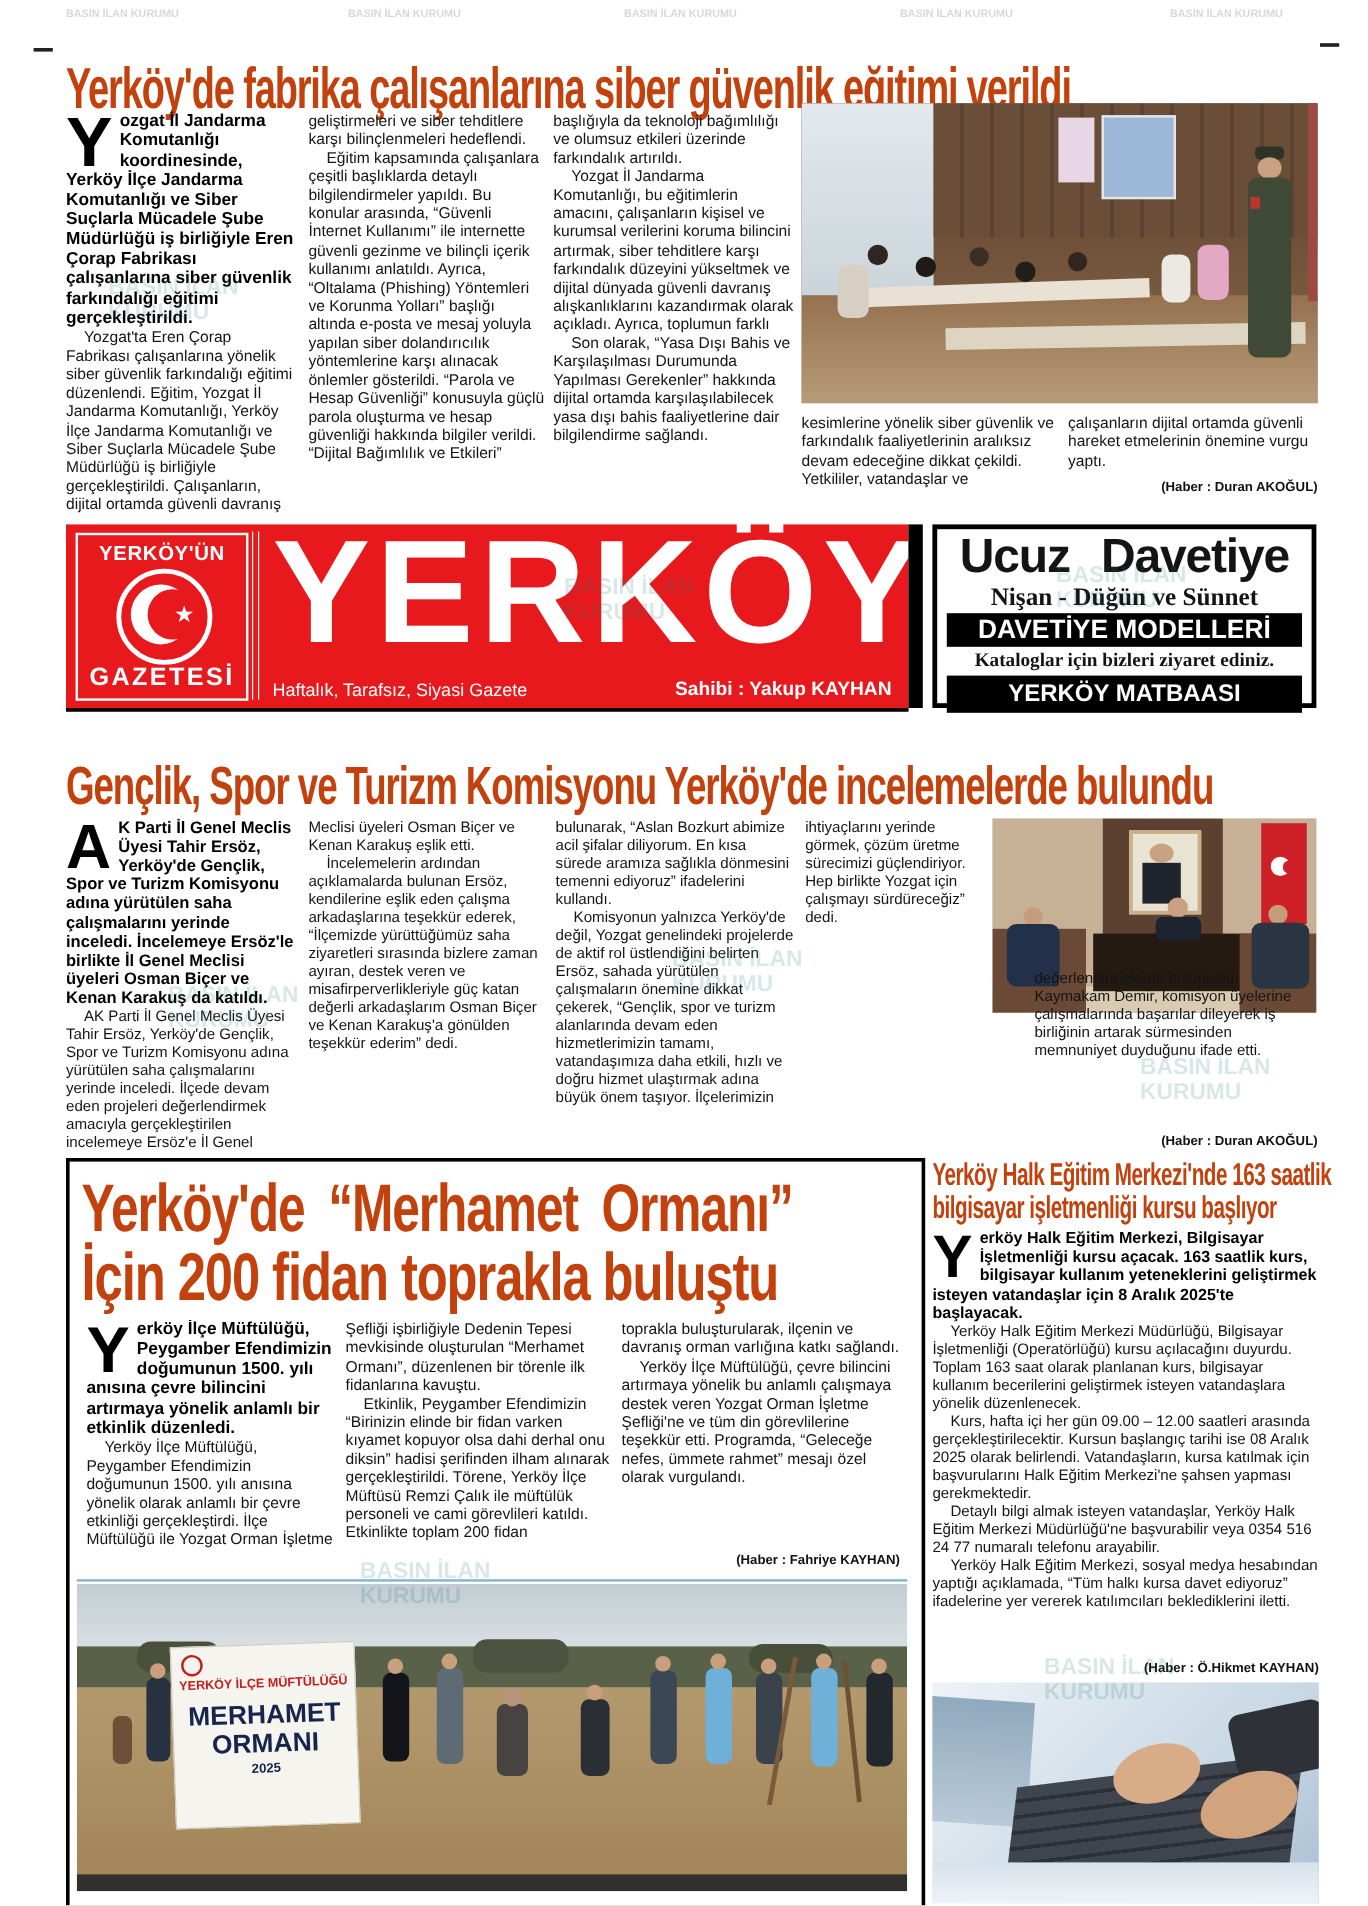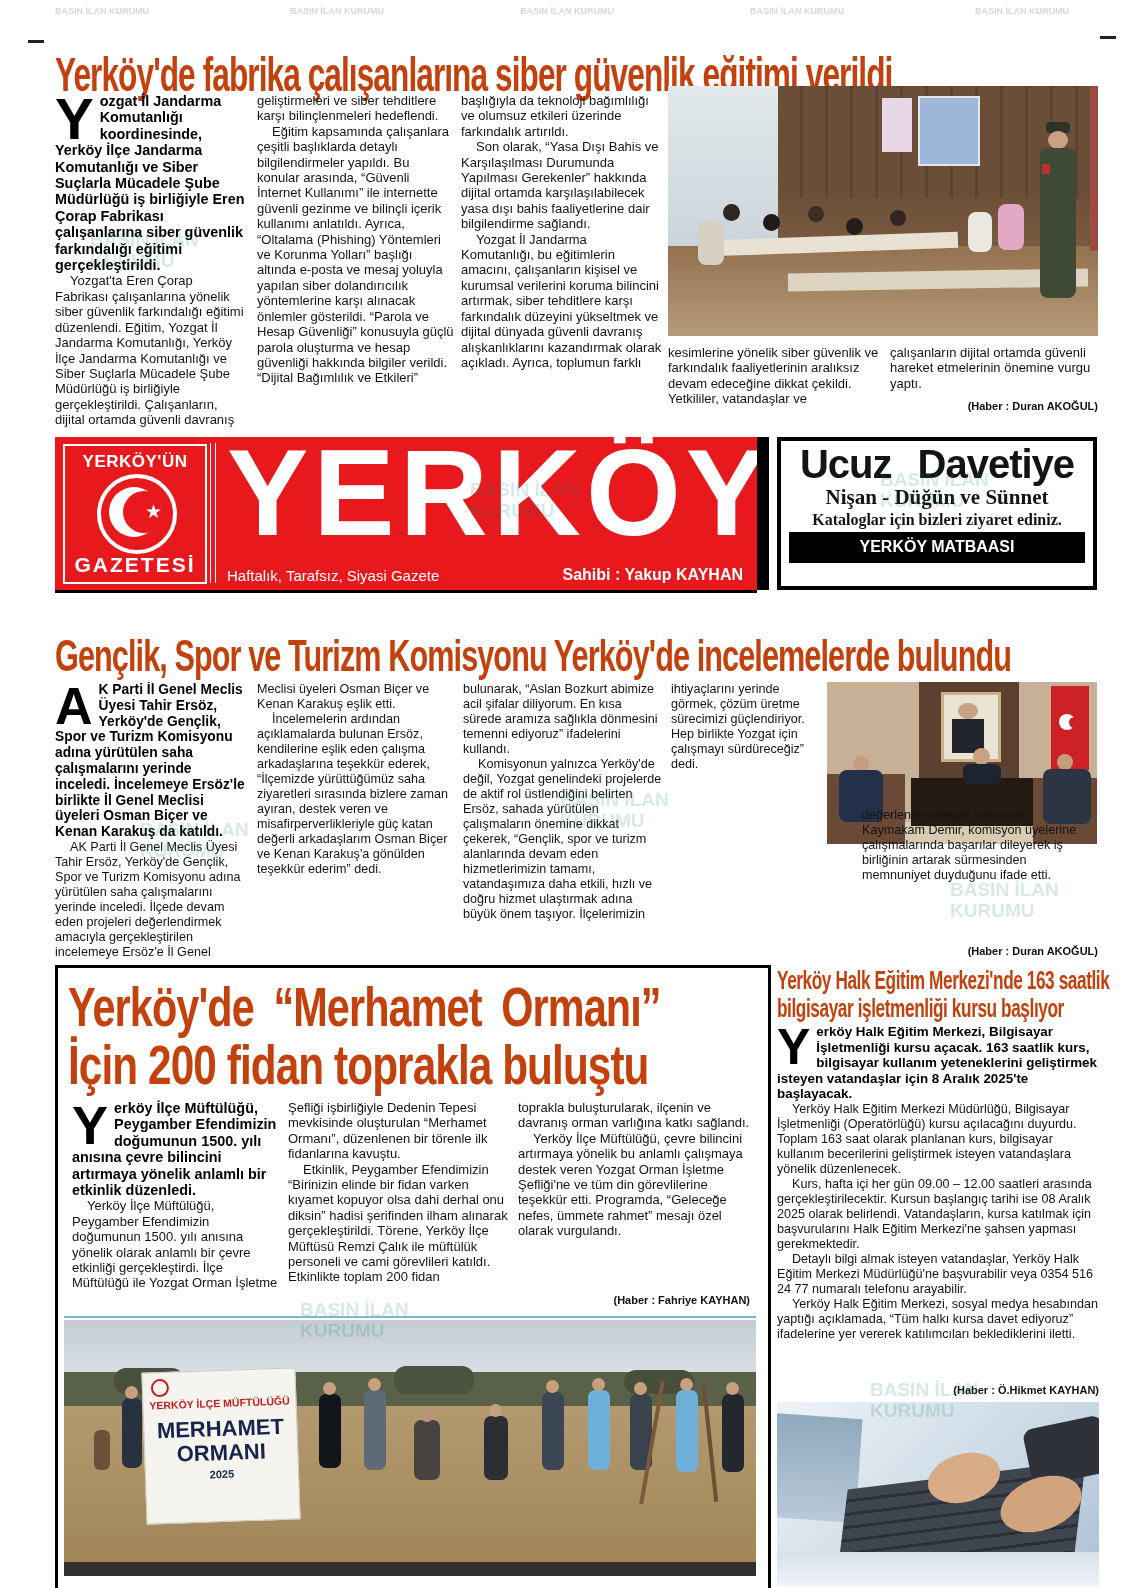--- a/index.html
+++ b/index.html
@@ -87,22 +87,22 @@
   <div class="abs body" style="left:55px;top:93px;width:194px;height:338px;overflow:hidden;">
     <div class="lead para"><span class="dcap">Y</span><span>ozgat İl Jandarma Komutanlığı koordinesinde, Yerköy İlçe Jandarma Komutanlığı ve Siber Suçlarla Mücadele Şube Müdürlüğü iş birliğiyle Eren Çorap Fabrikası çalışanlarına siber güvenlik farkındalığı eğitimi gerçekleştirildi.</span></div>
     <div class="para ind">Yozgat'ta Eren Çorap Fabrikası çalışanlarına yönelik siber güvenlik farkındalığı eğitimi düzenlendi. Eğitim, Yozgat İl Jandarma Komutanlığı, Yerköy İlçe Jandarma Komutanlığı ve Siber Suçlarla Mücadele Şube Müdürlüğü iş birliğiyle gerçekleştirildi. Çalışanların, dijital ortamda güvenli davranış</div>
   </div>
   <div class="abs body" style="left:257px;top:93px;width:197px;height:338px;overflow:hidden;">
     <div class="para">geliştirmeleri ve siber tehditlere karşı bilinçlenmeleri hedeflendi.</div>
     <div class="para ind">Eğitim kapsamında çalışanlara çeşitli başlıklarda detaylı bilgilendirmeler yapıldı. Bu konular arasında, “Güvenli İnternet Kullanımı” ile internette güvenli gezinme ve bilinçli içerik kullanımı anlatıldı. Ayrıca, “Oltalama (Phishing) Yöntemleri ve Korunma Yolları” başlığı altında e-posta ve mesaj yoluyla yapılan siber dolandırıcılık yöntemlerine karşı alınacak önlemler gösterildi. “Parola ve Hesap Güvenliği” konusuyla güçlü parola oluşturma ve hesap güvenliği hakkında bilgiler verildi. “Dijital Bağımlılık ve Etkileri”</div>
   </div>
   <div class="abs body" style="left:461px;top:93px;width:202px;height:338px;overflow:hidden;">
     <div class="para">başlığıyla da teknoloji bağımlılığı ve olumsuz etkileri üzerinde farkındalık artırıldı.</div>
+    <div class="para ind">Yozgat İl Jandarma Komutanlığı, bu eğitimlerin amacını, çalışanların kişisel ve kurumsal verilerini koruma bilincini artırmak, siber tehditlere karşı farkındalık düzeyini yükseltmek ve dijital dünyada güvenli davranış alışkanlıklarını kazandırmak olarak açıkladı. Ayrıca, toplumun farklı</div>
     <div class="para ind">Son olarak, “Yasa Dışı Bahis ve Karşılaşılması Durumunda Yapılması Gerekenler” hakkında dijital ortamda karşılaşılabilecek yasa dışı bahis faaliyetlerine dair bilgilendirme sağlandı.</div>
-    <div class="para ind">Yozgat İl Jandarma Komutanlığı, bu eğitimlerin amacını, çalışanların kişisel ve kurumsal verilerini koruma bilincini artırmak, siber tehditlere karşı farkındalık düzeyini yükseltmek ve dijital dünyada güvenli davranış alışkanlıklarını kazandırmak olarak açıkladı. Ayrıca, toplumun farklı</div>
   </div>
 
   <div class="abs ph" style="left:668px;top:86px;width:430px;height:250px;background:linear-gradient(#7d5f46,#6e5138 45%,#8a6a50);">
     <div style="left:0;top:0;width:110px;height:165px;background:linear-gradient(#e3e9ec,#c9d4da);"></div>
     <div style="left:110px;top:0;width:320px;height:112px;background:repeating-linear-gradient(90deg,#6b4e38 0 22px,#5c4230 22px 25px);"></div>
     <div style="left:250px;top:10px;width:58px;height:66px;background:#9db7d8;border:2px solid #e5e5e5;"></div>
     <div style="left:214px;top:12px;width:30px;height:54px;background:#e7d6e4;"></div>
     <div style="left:0;top:160px;width:430px;height:90px;background:linear-gradient(#94714f,#b79b77);"></div>
     <div style="left:40px;top:150px;width:250px;height:16px;background:#e9e1d3;transform:rotate(-2deg);"></div>
     <div style="left:120px;top:185px;width:300px;height:18px;background:#ded4c2;transform:rotate(-1deg);"></div>
@@ -142,22 +142,23 @@
     <div class="abs" style="left:155px;top:6px;height:140px;width:4px;border-left:1px solid #fff;border-right:1px solid #fff;"></div>
     <div class="abs" style="left:172px;top:-8px;color:#fff;font-weight:bold;font-size:122px;line-height:128px;letter-spacing:5px;">YERKÖY</div>
     <div class="abs" style="left:172px;bottom:6px;color:#fff;font-size:15px;">Haftalık, Tarafsız, Siyasi Gazete</div>
     <div class="abs" style="right:14px;bottom:6px;color:#fff;font-weight:bold;font-size:16px;">Sahibi : Yakup KAYHAN</div>
   </div>
   <div class="abs" style="left:757px;top:437px;width:12px;height:153px;background:#000;"></div>
 
   <div class="abs adbox" style="left:777px;top:437px;width:312px;height:145px;">
     <div style="font-weight:bold;font-size:40px;line-height:42px;margin-top:2px;word-spacing:16px;letter-spacing:-1px;">Ucuz Davetiye</div>
     <div class="serifb" style="font-size:21px;line-height:24px;">Nişan - Düğün ve Sünnet</div>
+    <div class="adbar" style="font-size:22px;line-height:23px;">DAVETİYE MODELLERİ</div>
     <div class="serifb" style="font-size:16px;line-height:20px;margin:1px 0;">Kataloglar için bizleri ziyaret ediniz.</div>
-    <div class="adbar" style="font-size:16px;line-height:26px;">YERKÖY MATBAASI</div>
+    <div class="adbar" style="font-size:20px;line-height:26px;">YERKÖY MATBAASI</div>
   </div>
 
 
   <div class="abs hl" style="left:55px;top:633px;width:1040px;height:44px;">
     <span class="hlspan" style="font-size:34px;letter-spacing:-1px;transform:scale(0.90,1.32);">Gençlik, Spor ve Turizm Komisyonu Yerköy'de incelemelerde bulundu</span>
   </div>
 
   <div class="abs body-sm" style="left:55px;top:682px;width:194px;height:278px;overflow:hidden;">
     <div class="lead para" style="font-size:13.8px;line-height:15.8px;"><span class="dcap" style="font-size:52px;line-height:42px;">A</span><span>K Parti İl Genel Meclis Üyesi Tahir Ersöz, Yerköy'de Gençlik, Spor ve Turizm Komisyonu adına yürütülen saha çalışmalarını yerinde inceledi. İncelemeye Ersöz'le birlikte İl Genel Meclisi üyeleri Osman Biçer ve Kenan Karakuş da katıldı.</span></div>
     <div class="para ind">AK Parti İl Genel Meclis Üyesi Tahir Ersöz, Yerköy'de Gençlik, Spor ve Turizm Komisyonu adına yürütülen saha çalışmalarını yerinde inceledi. İlçede devam eden projeleri değerlendirmek amacıyla gerçekleştirilen incelemeye Ersöz'e İl Genel</div>

